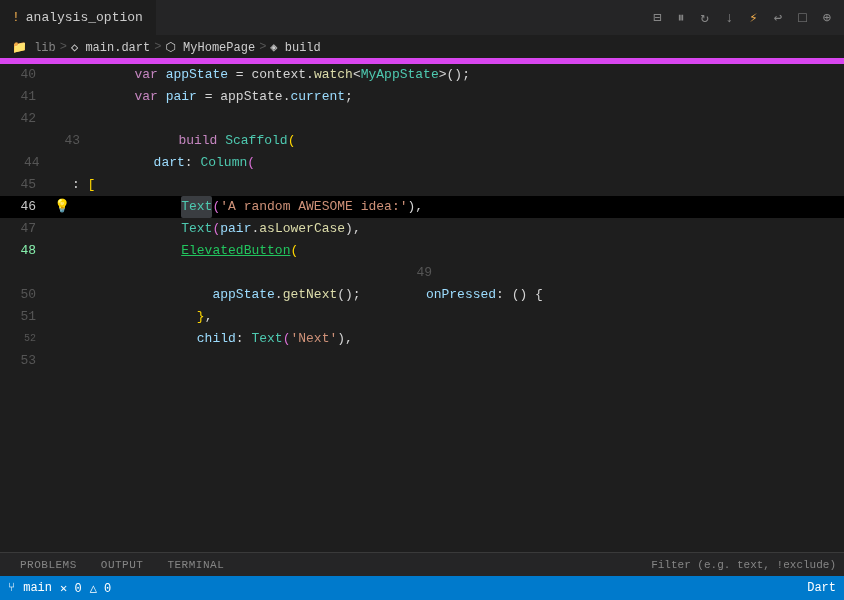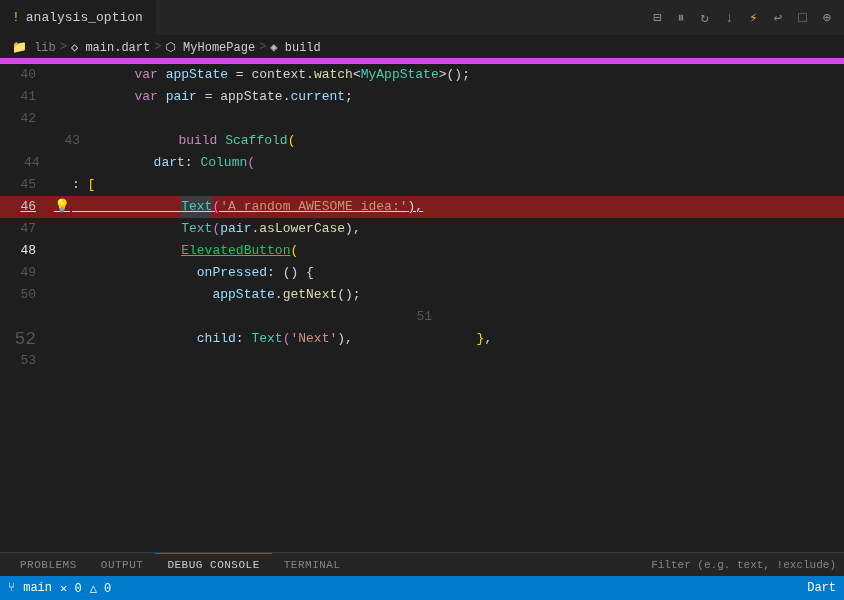--- a/index.html
+++ b/index.html
@@ -211,69 +211,68 @@
         <div style="display: flex; align-items: center; height: 22px; line-height: 22px; background: transparent;">
           <div style="min-width: 52px; text-align: right; padding-right: 16px; padding-left: 24px; color: rgb(85, 85, 85); user-select: none; font-size: 13px; flex-shrink: 0;">44</div>
           <div style="width: 20px; flex-shrink: 0; position: relative; display: flex; align-items: center; justify-content: center;"></div>
           <div style="white-space: pre; font-family: Consolas, &quot;Courier New&quot;, monospace; font-size: 13px; display: flex; align-items: center;"><span style="color: rgb(156, 220, 254);">          dart</span><span style="color: rgb(212, 212, 212);">: </span><span style="color: rgb(78, 201, 176);">Column</span><span style="color: rgb(218, 112, 214);">(</span></div>
         </div>
         <div style="display: flex; align-items: center; height: 22px; line-height: 22px; background: transparent;">
           <div style="min-width: 52px; text-align: right; padding-right: 16px; padding-left: 8px; color: rgb(85, 85, 85); user-select: none; font-size: 13px; flex-shrink: 0;">45</div>
           <div style="width: 20px; flex-shrink: 0; position: relative; display: flex; align-items: center; justify-content: center;"></div>
           <div style="white-space: pre; font-family: Consolas, &quot;Courier New&quot;, monospace; font-size: 13px; display: flex; align-items: center;"><span style="color: rgb(212, 212, 212);">: </span><span style="color: rgb(255, 215, 0);">[</span></div>
         </div>
-        <div style="display: flex; align-items: flex-end; height: 22px; line-height: 22px; background: #7f1d1d; text-decoration: underline;">
+        <div style="display: flex; align-items: flex-end; height: 22px; line-height: 22px; background: #000000;">
           <div style="min-width: 52px; text-align: right; padding-right: 16px; padding-left: 8px; color: rgb(198, 198, 198); user-select: none; font-size: 13px; flex-shrink: 0;">46</div>
           <div style="width: 20px; flex-shrink: 0; position: relative; display: flex; align-items: center; justify-content: center;">
             <span style="color: rgb(229, 192, 123); font-size: 13px;">💡</span>
           </div>
           <div style="white-space: pre; font-family: Consolas, &quot;Courier New&quot;, monospace; font-size: 13px; display: flex; align-items: center;"><span style="color: rgb(212, 212, 212);">              </span><span style="color: rgb(78, 201, 176); background: rgb(58, 61, 65); border-radius: 2px;">Text</span><span style="color: rgb(218, 112, 214);">(</span><span style="color: rgb(206, 145, 120);">'A random AWESOME idea:'</span><span style="color: rgb(212, 212, 212);">),</span></div>
         </div>
         <div style="display: flex; align-items: center; height: 22px; line-height: 22px; background: transparent;">
           <div style="min-width: 52px; text-align: right; padding-right: 16px; padding-left: 8px; color: rgb(85, 85, 85); user-select: none; font-size: 13px; flex-shrink: 0;">47</div>
           <div style="width: 20px; flex-shrink: 0; position: relative; display: flex; align-items: center; justify-content: center;"></div>
           <div style="white-space: pre; font-family: Consolas, &quot;Courier New&quot;, monospace; font-size: 13px; display: flex; align-items: center;"><span style="color: rgb(212, 212, 212);">              </span><span style="color: rgb(78, 201, 176);">Text</span><span style="color: rgb(218, 112, 214);">(</span><span style="color: rgb(156, 220, 254);">pair</span><span style="color: rgb(212, 212, 212);">.</span><span style="color: rgb(220, 220, 170);">asLowerCase</span><span style="color: rgb(212, 212, 212);">),</span></div>
         </div>
         <div style="display: flex; align-items: center; height: 22px; line-height: 22px; background: transparent;">
-          <div style="min-width: 52px; text-align: right; padding-right: 16px; padding-left: 8px; color: #e5e5e5; user-select: none; font-size: 13px; flex-shrink: 0;">48</div>
+          <div style="min-width: 52px; text-align: right; padding-right: 16px; padding-left: 8px; color: #86efac; user-select: none; font-size: 13px; flex-shrink: 0;">48</div>
           <div style="width: 20px; flex-shrink: 0; position: relative; display: flex; align-items: center; justify-content: center;"></div>
           <div style="white-space: pre; font-family: Consolas, &quot;Courier New&quot;, monospace; font-size: 13px; display: flex; align-items: center;"><span style="color: rgb(212, 212, 212);">              </span><span style="color: #22c55e; text-decoration: underline;">ElevatedButton</span><span style="color: rgb(255, 215, 0);">(</span></div>
         </div>
-        <div style="display: flex; align-items: center; height: 22px; line-height: 22px; background: transparent;">
+        <div style="display: flex; align-items: center; height: 22px; line-height: 22px; background: transparent; flex-direction: column;">
           <div style="min-width: 52px; text-align: right; padding-right: 16px; padding-left: 8px; color: rgb(85, 85, 85); user-select: none; font-size: 13px; flex-shrink: 0;">49</div>
           <div style="width: 20px; flex-shrink: 0; position: relative; display: flex; align-items: center; justify-content: center;"></div>
           <div style="white-space: pre; font-family: Consolas, &quot;Courier New&quot;, monospace; font-size: 13px; display: flex; align-items: center;"><span style="color: rgb(156, 220, 254);">                onPressed</span><span style="color: rgb(212, 212, 212);">: () {</span></div>
         </div>
         <div style="display: flex; align-items: center; height: 22px; line-height: 22px; background: transparent;">
           <div style="min-width: 52px; text-align: right; padding-right: 16px; padding-left: 8px; color: rgb(85, 85, 85); user-select: none; font-size: 13px; flex-shrink: 0;">50</div>
           <div style="width: 20px; flex-shrink: 0; position: relative; display: flex; align-items: center; justify-content: center;"></div>
           <div style="white-space: pre; font-family: Consolas, &quot;Courier New&quot;, monospace; font-size: 13px; display: flex; align-items: center;"><span style="color: rgb(156, 220, 254);">                  appState</span><span style="color: rgb(212, 212, 212);">.</span><span style="color: rgb(220, 220, 170);">getNext</span><span style="color: rgb(212, 212, 212);">();</span></div>
         </div>
-        <div style="display: flex; align-items: center; height: 22px; line-height: 22px; background: transparent; flex-direction: column;">
+        <div style="display: flex; align-items: center; height: 22px; line-height: 22px; background: transparent;">
           <div style="min-width: 52px; text-align: right; padding-right: 16px; padding-left: 8px; color: rgb(85, 85, 85); user-select: none; font-size: 13px; flex-shrink: 0;">51</div>
           <div style="width: 20px; flex-shrink: 0; position: relative; display: flex; align-items: center; justify-content: center;"></div>
           <div style="white-space: pre; font-family: Consolas, &quot;Courier New&quot;, monospace; font-size: 13px; display: flex; align-items: center;"><span style="color: rgb(212, 212, 212);">                </span><span style="color: rgb(255, 215, 0);">}</span><span style="color: rgb(212, 212, 212);">,</span></div>
         </div>
         <div style="display: flex; align-items: center; height: 22px; line-height: 22px; background: transparent;">
-          <div style="min-width: 52px; text-align: right; padding-right: 16px; padding-left: 8px; color: rgb(85, 85, 85); user-select: none; font-size: 18px; flex-shrink: 0;">52</div>
+          <div style="min-width: 52px; text-align: right; padding-right: 16px; padding-left: 8px; color: rgb(85, 85, 85); user-select: none; font-size: 10px; flex-shrink: 0;">52</div>
           <div style="width: 20px; flex-shrink: 0; position: relative; display: flex; align-items: center; justify-content: center;"></div>
           <div style="white-space: pre; font-family: Consolas, &quot;Courier New&quot;, monospace; font-size: 13px; display: flex; align-items: center;"><span style="color: rgb(156, 220, 254);">                child</span><span style="color: rgb(212, 212, 212);">: </span><span style="color: rgb(78, 201, 176);">Text</span><span style="color: rgb(218, 112, 214);">(</span><span style="color: rgb(206, 145, 120);">'Next'</span><span style="color: rgb(212, 212, 212);">),</span></div>
         </div>
         <div style="display: flex; align-items: center; height: 22px; line-height: 22px; background: transparent;">
           <div style="min-width: 52px; text-align: right; padding-right: 16px; padding-left: 8px; color: rgb(85, 85, 85); user-select: none; font-size: 13px; flex-shrink: 0;">53</div>
           <div style="width: 20px; flex-shrink: 0; position: relative; display: flex; align-items: center; justify-content: center;"></div>
         </div>
       </div>
   </div>
 </div>
 
 <div class="panel-tabs">
   <span class="panel-tab">PROBLEMS</span>
   <span class="panel-tab">OUTPUT</span>
-  <span class="panel-tab active">DEBUG CONSOLE</span>
   <span class="panel-tab">TERMINAL</span>
   <span class="panel-tab-right">Filter (e.g. text, !exclude)</span>
 </div>
 
 <div class="status-bar">
   <div class="status-bar-left">
     <span>⑂</span>
     <span>main</span>
     <span>✕ <span>0</span></span>
     <span>△ <span>0</span></span>

